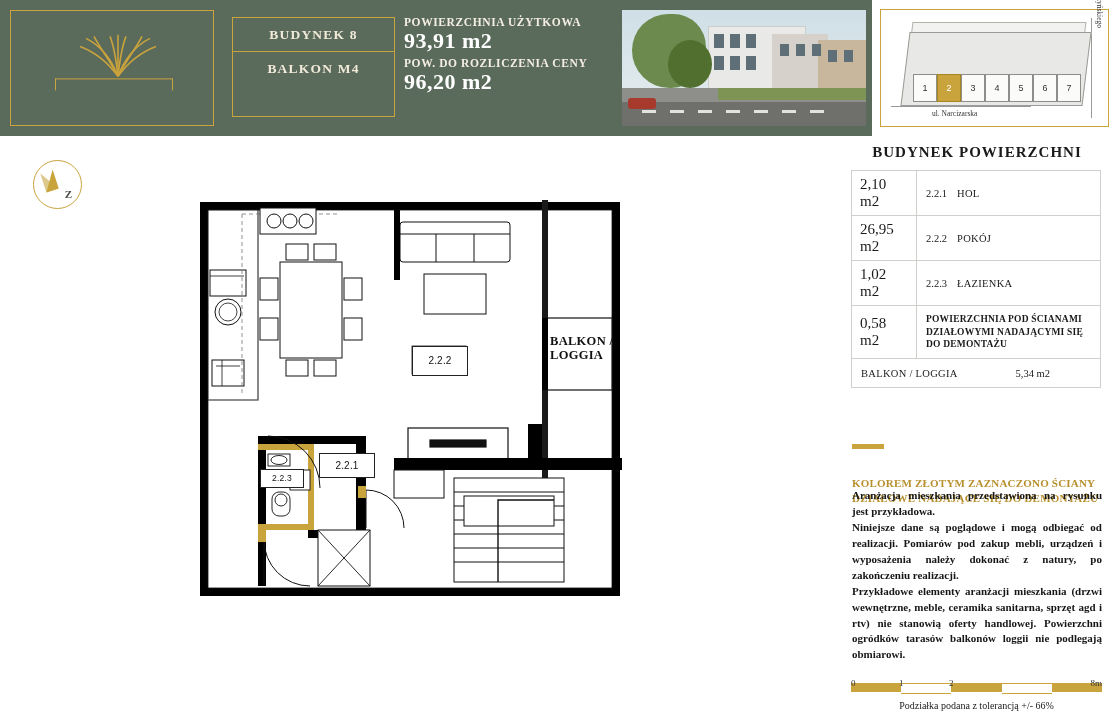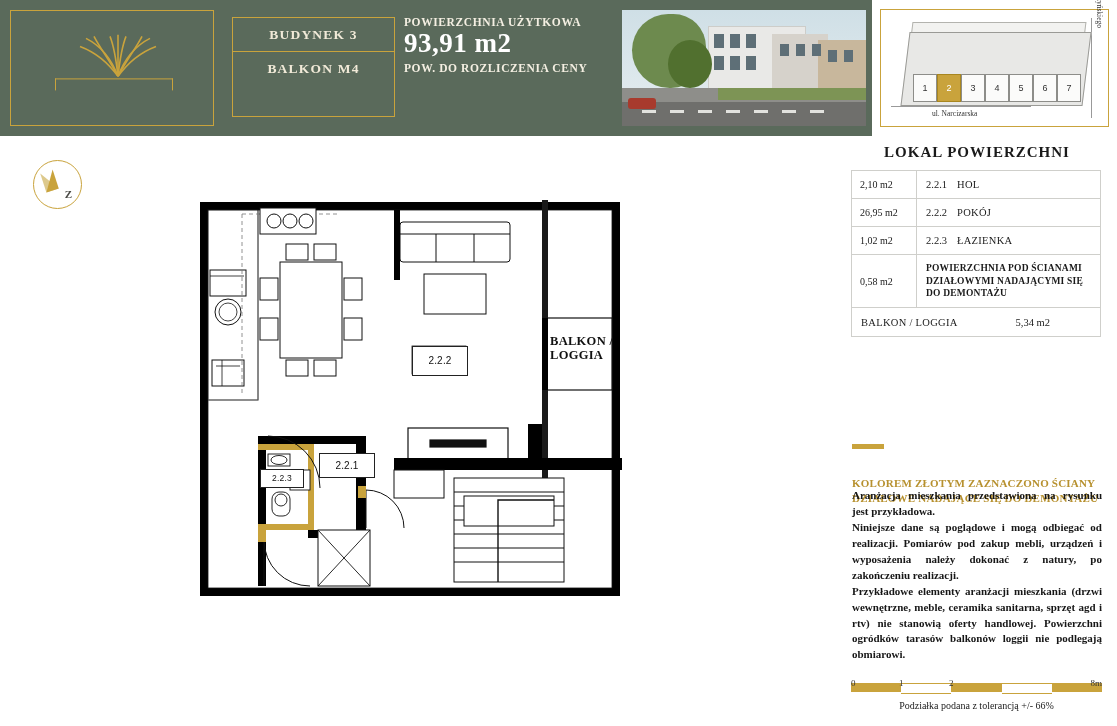--- a/index.html
+++ b/index.html
@@ -94,21 +94,21 @@
     color: #ffffff;
   }
   .area-label {
     font-size: 11.5px;
     letter-spacing: 0.6px;
     font-weight: bold;
     color: #f4efe2;
     text-transform: uppercase;
   }
   .area-value {
-    font-size: 27px;
+    font-size: 22px;
     font-weight: bold;
     letter-spacing: 0.5px;
     line-height: 1.05;
     margin-top: 1px;
     margin-bottom: 5px;
     color: #ffffff;
   }
 
   .photo {
     position: absolute;
@@ -215,21 +215,21 @@
     align-items: center;
   }
   .bt-row:last-child { border-bottom: none; }
   .bt-area {
     width: 65px;
     padding: 5px 10px 5px 8px;
     box-sizing: border-box;
     border-right: 1px solid #cfcfcb;
     align-self: stretch;
     display: flex; align-items: center;
-    font-size: 10px;
+    font-size: 15px;
   }
   .bt-code {
     width: 40px;
     padding-left: 9px;
     box-sizing: border-box;
     font-size: 10.5px;
   }
   .bt-name {
     flex: 1;
     padding-right: 6px;
@@ -395,28 +395,29 @@
             <path d="M46 42 L46 0"></path>
           </g>
         </svg>
         <div class="logo-underline"></div>
         <div class="logo-underline2"></div>
         <div class="logo-underline3"></div>
       </div>
     </div>
 
     <div class="unit-table">
-      <div class="unit-row">BUDYNEK 3</div>
+      <div class="unit-row">BUDYNEK 8</div>
       <div class="unit-row">BALKON M4</div>
     </div>
 
     <div class="areas">
       <div class="area-label">POWIERZCHNIA UŻYTKOWA</div>
       <div class="area-value">93,91 m2</div>
       <div class="area-label">POW. DO ROZLICZENIA CENY</div>
+      <div class="area-value">96,20 m2</div>
     </div>
 
     <div class="photo">
       <div class="ph-sky"></div>
       <div class="ph-bldg1"></div>
       <div class="ph-bldg2"></div>
       <div class="ph-bldg3"></div>
       <div class="ph-win" style="left:92px;top:24px;width:10px;height:14px;"></div>
       <div class="ph-win" style="left:108px;top:24px;width:10px;height:14px;"></div>
       <div class="ph-win" style="left:124px;top:24px;width:10px;height:14px;"></div>
@@ -456,21 +457,21 @@
       <div class="kp-cell" style="left:104px;">4</div>
       <div class="kp-cell" style="left:128px;">5</div>
       <div class="kp-cell" style="left:152px;">6</div>
       <div class="kp-cell" style="left:176px;">7</div>
       <div class="kp-street-h">ul. Narcizarska</div>
       <div class="kp-street-v">ul. K.I.Gałczyńskiego</div>
     </div>
   </div>
 </div>
 
-<div class="balance-title">LOKAL POWIERZCHNI</div>
+<div class="balance-title">BUDYNEK POWIERZCHNI</div>
 
 <div class="balance-table">
   <div class="bt-row">
     <div class="bt-area">2,10 m2</div>
     <div class="bt-code">2.2.1</div>
     <div class="bt-name">HOL</div>
   </div>
   <div class="bt-row">
     <div class="bt-area">26,95 m2</div>
     <div class="bt-code">2.2.2</div>

